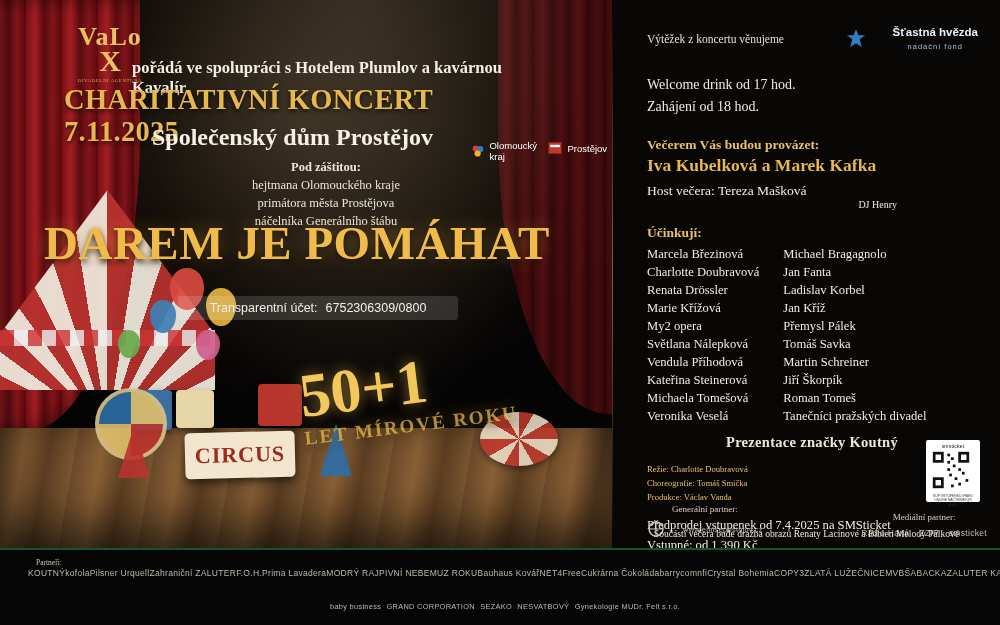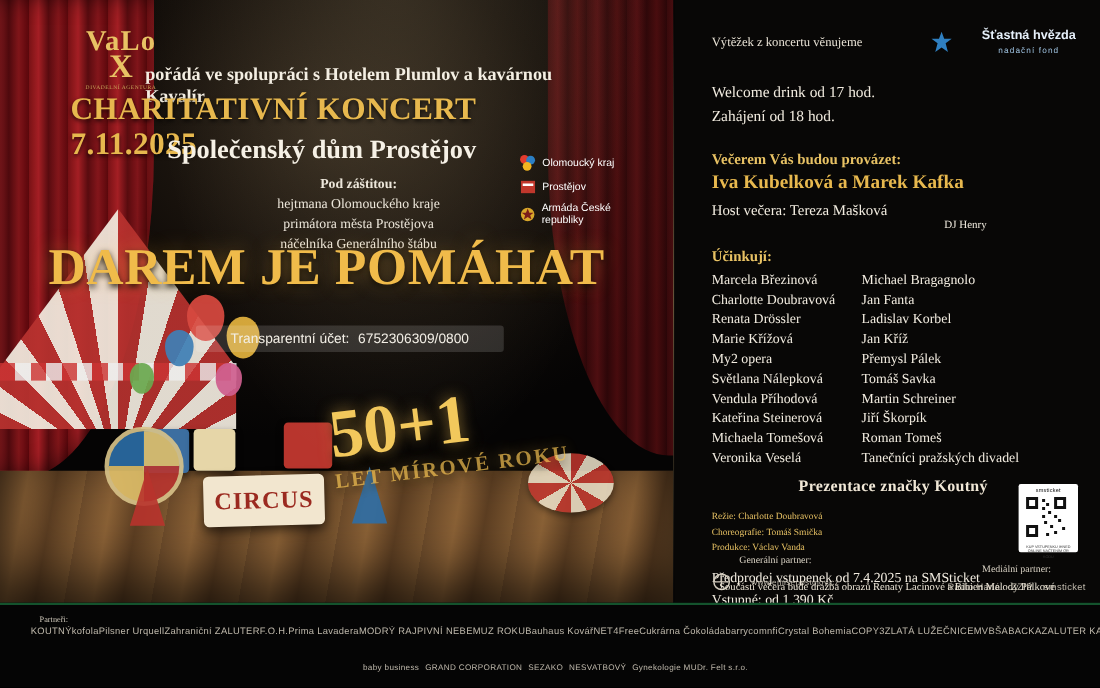--- a/index.html
+++ b/index.html
@@ -134,21 +134,21 @@
     color:#f2c85c; font-size: 62px; font-weight: bold;
     text-shadow: 0 0 14px rgba(255,200,90,.55), 0 4px 8px rgba(0,0,0,.8);
     transform: rotate(-7deg);
   }
   .fifty .dots {
     display:block; font-size: 19px; margin-top:-4px; letter-spacing:2px; opacity:.75;
     color:#e9b94e; text-align:center;
   }
   .kraj-logos {
     position:absolute; left: 472px; top: 140px; width: 120px;
-    display:flex; flex-direction:column; gap:6px; align-items:flex-start;
+    display:flex; gap:6px; align-items:flex-start;
   }
   .kl-row { display:flex; align-items:center; gap:5px; color:#fff; font-size:9.5px; font-family:"Liberation Sans", sans-serif; }
   .kl-mark { width: 16px; height: 16px; }
 
   
   .divider {
     position:absolute; left: 612px; top: 10px; width: 1px; height: 528px;
     background: linear-gradient(180deg, rgba(255,255,255,0), rgba(210,180,120,.55), rgba(255,255,255,0));
   }
 

